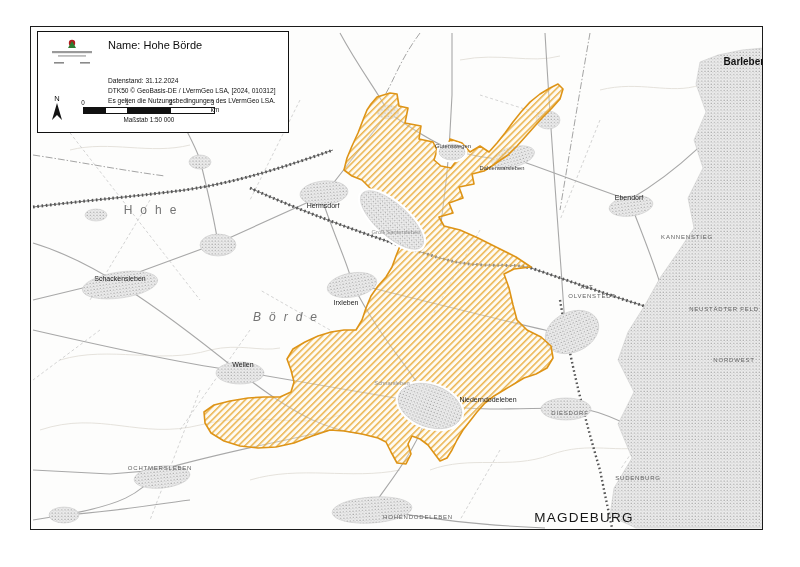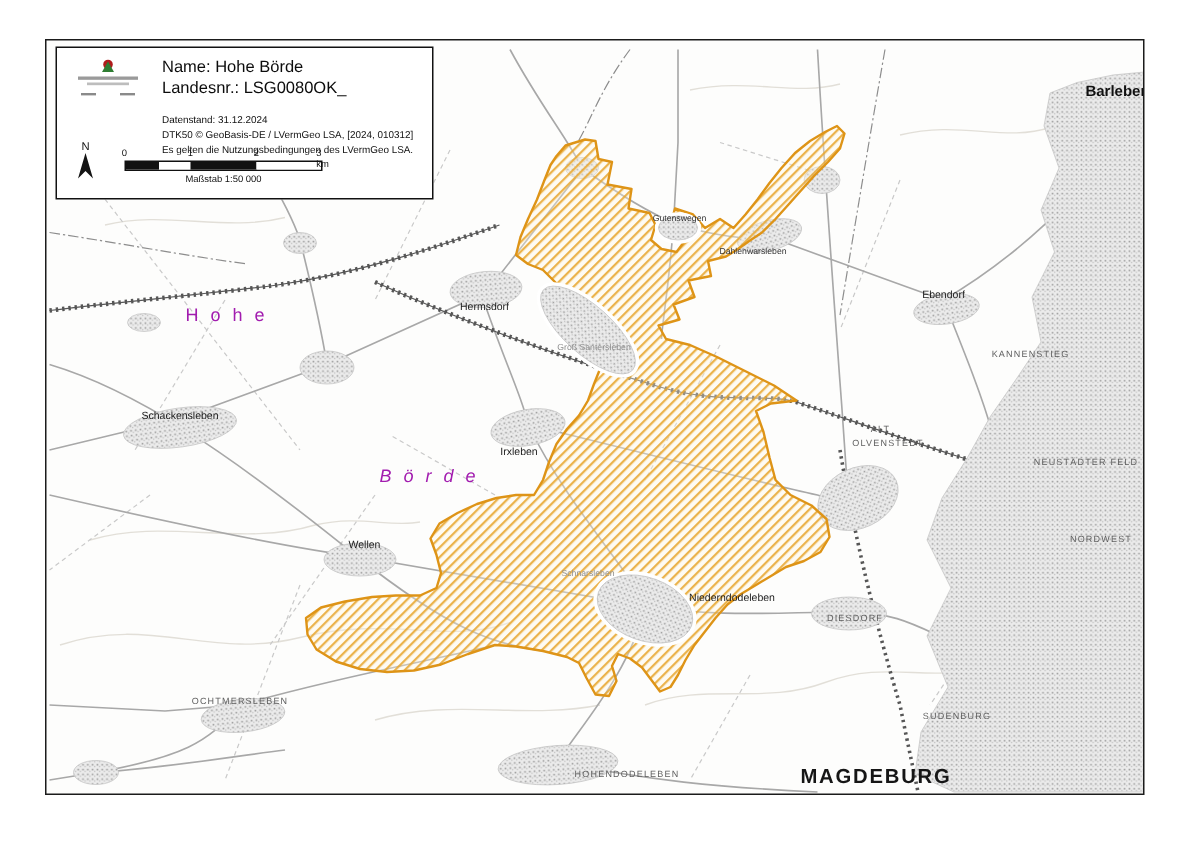--- a/index.html
+++ b/index.html
@@ -5,27 +5,27 @@
   html,body{margin:0;padding:0;background:#ffffff;}
   .page{position:relative;width:800px;height:567px;background:#ffffff;overflow:hidden;
         font-family:"Liberation Sans",sans-serif;}
   .map-frame{position:absolute;left:30px;top:26px;width:731px;height:502px;
              border:1.6px solid #1b1b1b;background:#fdfdfc;overflow:hidden;}
   .layer{position:absolute;left:-31px;top:-27px;width:800px;height:567px;}
   .layer svg{position:absolute;left:0;top:0;}
   
   .map-label{position:absolute;transform:translate(-50%,-50%);white-space:nowrap;
              color:#222;line-height:1;}
-  .region{font-size:12px;letter-spacing:8px;color:#a21caf;}
+  .region{font-size:12px;letter-spacing:8px;color:#737373;}
   .place{font-size:7px;color:#1c1c1c;}
   .place-lg{font-size:10px;font-weight:bold;color:#111;}
   .place-sm{font-size:5.8px;color:#333;}
   .faint{color:#8f8f8f;}
   .caps{font-size:6px;color:#5f5f5f;letter-spacing:0.8px;}
-  .city{font-size:13.5px;font-weight:bold;letter-spacing:1.2px;color:#161616;text-align:right;}
+  .city{font-size:13.5px;font-weight:normal;letter-spacing:1.2px;color:#161616;text-align:right;}
   
   .legend{position:absolute;left:37px;top:31px;width:250px;height:100px;background:#ffffff;
           border:1.6px solid #111;z-index:10;}
   .legend-top{position:absolute;left:8px;top:6px;display:flex;align-items:flex-start;}
   .legend-logo{width:52px;height:34px;margin-right:10px;}
   .legend-name{font-size:11px;font-weight:normal;color:#0c0c0c;line-height:1.3;}
   .legend-meta{position:absolute;left:70px;top:44px;font-size:6.6px;color:#111;line-height:1.5;}
   .north{position:absolute;left:12px;bottom:7px;width:14px;text-align:center;}
   .north-n{font-size:7.5px;color:#111;display:block;margin-bottom:0px;}
   .scalebar{position:absolute;left:45px;bottom:9px;width:132px;}
@@ -196,21 +196,20 @@
       <svg class="legend-logo" viewBox="0 0 52 34">
         <circle cx="26" cy="5" r="3.2" fill="#b01c1c"></circle>
         <path d="M22,10 L26,3 L30,10 Z" fill="#2e7d32"></path>
         <rect x="6" y="13" width="40" height="2.2" fill="#9a9a9a"></rect>
         <rect x="12" y="17" width="28" height="1.8" fill="#bdbdbd"></rect>
         <rect x="8" y="24" width="10" height="1.6" fill="#8a8a8a"></rect>
         <rect x="34" y="24" width="10" height="1.6" fill="#8a8a8a"></rect>
       </svg>
       <div>
         <div class="legend-name">Name: Hohe Börde</div>
-        <div class="legend-name">Landesnr.: LSG0080OK_</div>
       </div>
     </div>
     <div class="legend-meta">
       <div>Datenstand: 31.12.2024</div>
       <div>DTK50 © GeoBasis-DE / LVermGeo LSA, [2024, 010312]</div>
       <div>Es gelten die Nutzungsbedingungen des LVermGeo LSA.</div>
     </div>
     <div class="north">
       <span class="north-n">N</span>
       <svg width="14" height="18" viewBox="0 0 14 18">

